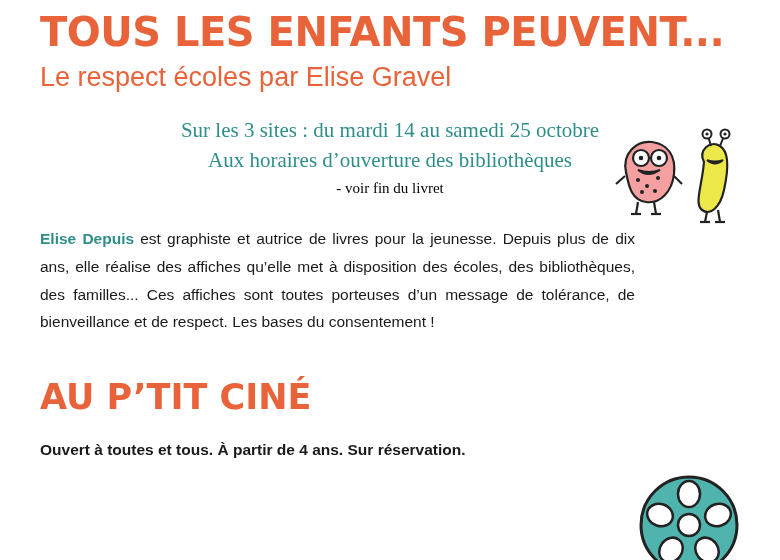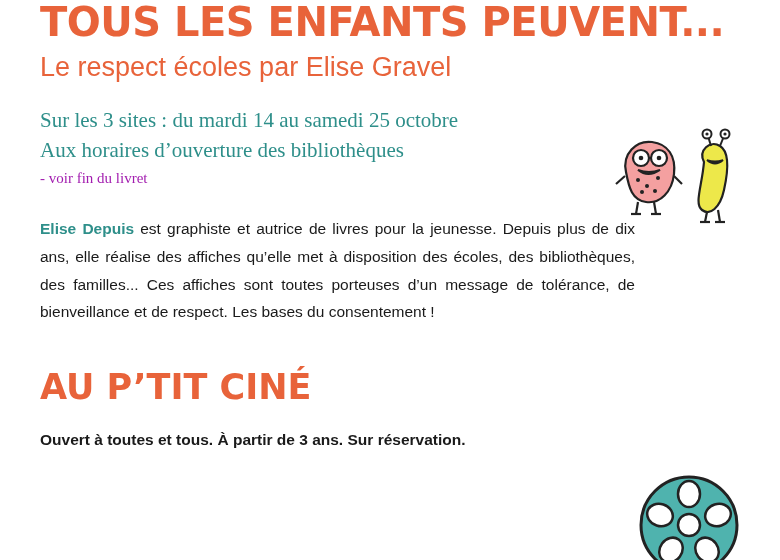--- a/index.html
+++ b/index.html
@@ -24,21 +24,21 @@
 
   
   .title-main {
     font-family: "DejaVu Sans", sans-serif;
     font-weight: bold;
     font-size: 40px;
     line-height: 1.0;
     letter-spacing: -0.5px;
     color: #E8633A;
     margin: 0;
-    padding-top: 2px;
+    padding-top: 12px;
     text-transform: uppercase;
     white-space: nowrap;
   }
   .title-sub {
     font-family: "Liberation Sans", sans-serif;
     font-weight: normal;
     font-size: 27px;
     line-height: 1.15;
     color: #E8633A;
     margin: 10px 0 0 0;
@@ -47,38 +47,39 @@
   .bold-line {
     font-family: "Liberation Sans", sans-serif;
     font-weight: bold;
     font-size: 15.5px;
     color: #1a1a1a;
     margin: 28px 0 0 0;
   }
   .teal-block {
     margin-top: 22px;
     color: #2E8F8A;
+    text-align: center;
   }
   .teal-l1 {
     font-family: "Liberation Serif", serif;
     font-size: 21px;
     line-height: 1.45;
     color: #2E8F8A;
   }
   .teal-l2 {
     font-family: "Liberation Serif", serif;
     font-size: 21px;
     line-height: 1.45;
     color: #2E8F8A;
   }
   .teal-l3 {
     font-family: "Liberation Serif", serif;
     font-size: 15px;
     line-height: 1.5;
-    color: #a21caf;
+    color: #000000;
     margin-top: 1px;
   }
 
   .body-para {
     margin-top: 26px;
     font-family: "Liberation Sans", sans-serif;
     font-size: 15.5px;
     line-height: 1.78;
     color: #1a1a1a;
     text-align: justify;
@@ -136,21 +137,21 @@
   <div class="teal-block">
     <div class="teal-l1">Sur les 3 sites : du mardi 14 au samedi 25 octobre</div>
     <div class="teal-l2">Aux horaires d’ouverture des bibliothèques</div>
     <div class="teal-l3">- voir fin du livret</div>
   </div>
 
   <p class="body-para"><span class="name-highlight">Elise Depuis</span><span> est graphiste et autrice de livres pour la jeunesse. Depuis plus de dix ans, elle réalise des affiches qu’elle met à disposition des écoles, des bibliothèques, des familles... Ces affiches sont toutes porteuses d’un message de tolérance, de bienveillance et de respect. Les bases du consentement !</span></p>
 
   <h1 class="title-main2">AU P’TIT CINÉ</h1>
 
-  <p class="bold-line2">Ouvert à toutes et tous. À partir de 3 ans. Sur réservation.</p>
+  <p class="bold-line2">Ouvert à toutes et tous. À partir de 4 ans. Sur réservation.</p>
 
   <svg class="illus-monsters" viewBox="0 0 140 110">
 
     <path d="M14 44 C10 26, 24 12, 40 14 C56 16, 64 28, 62 46 C60 64, 48 76, 34 74 C20 72, 17 60, 14 44 Z" fill="#F4A0A0" stroke="#222" stroke-width="2.2"></path>
 
     <circle cx="26" cy="52" r="2" fill="#222"></circle>
     <circle cx="35" cy="58" r="2" fill="#222"></circle>
     <circle cx="46" cy="50" r="2" fill="#222"></circle>
     <circle cx="30" cy="64" r="2" fill="#222"></circle>
     <circle cx="43" cy="63" r="2" fill="#222"></circle>

